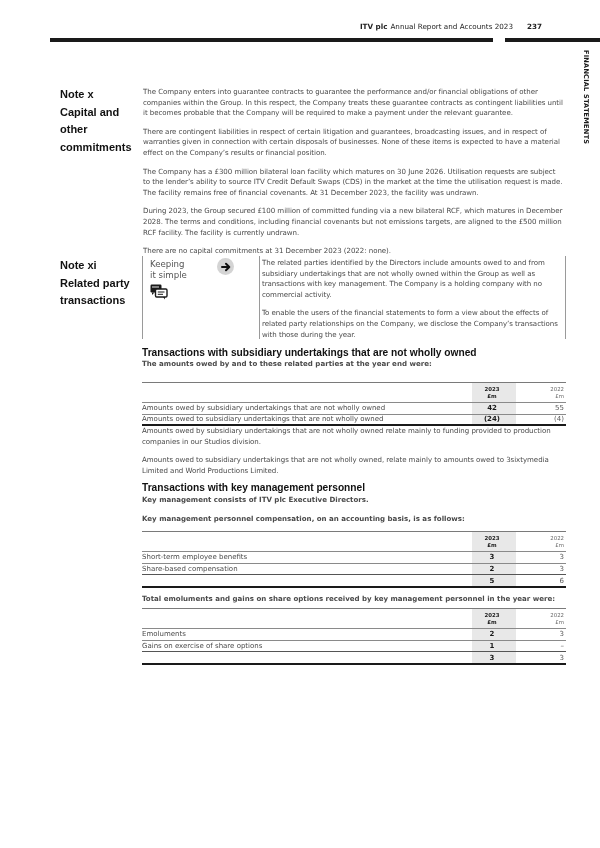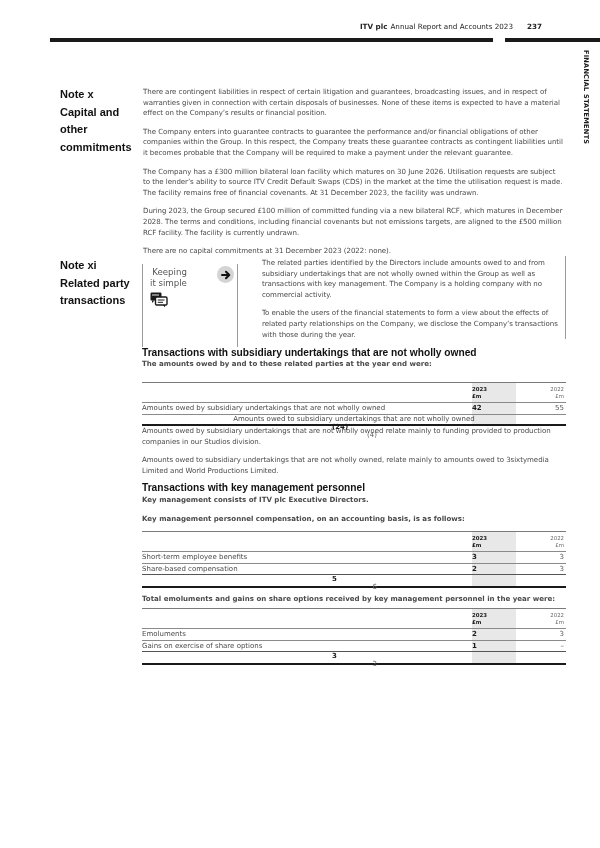--- a/index.html
+++ b/index.html
@@ -13,37 +13,37 @@
   .top-rule-side { position: absolute; top: 38px; left: 505px; width: 95px; height: 4px; background: #1a1a1a; }
 
   .side-tab { position: absolute; top: 50px; left: 576px; width: 20px; height: 100px; }
   .side-tab span { position: absolute; left: 0; top: 0; transform-origin: 0 0; transform: translate(14px, 0) rotate(90deg); white-space: nowrap; font-size: 6.6px; font-weight: bold; letter-spacing: 0.2px; color: #1a1a1a; }
 
   .note-title { position: absolute; left: 60px; font-family: "Liberation Sans", sans-serif; font-weight: bold; font-size: 11px; line-height: 17.5px; color: #111; }
 
   .body-text { position: absolute; font-size: 7.05px; line-height: 10.6px; color: #4a4a4a; letter-spacing: -0.05px; }
   .p { margin-bottom: 8px; }
 
-  .keep-box { position: absolute; left: 142px; top: 264px; width: 96px; height: 83px; border-left: 1px solid #9a9a9a; border-right: 1px solid #9a9a9a; text-align: right; }
+  .keep-box { position: absolute; left: 142px; top: 256px; width: 118px; height: 83px; border-left: 1px solid #9a9a9a; border-right: 1px solid #9a9a9a; }
   .keep-label { position: absolute; left: 7px; top: 3px; font-size: 8.6px; line-height: 11px; color: #555; }
   .chat-icon { position: absolute; left: 7px; top: 28px; width: 18px; height: 16px; }
   .arrow-icon { position: absolute; left: 74px; top: 2px; width: 17px; height: 17px; border-radius: 50%; background: #d4d4d4; display: flex; align-items: center; justify-content: center; }
   .right-rule { position: absolute; left: 565px; top: 256px; width: 1px; height: 83px; background: #9a9a9a; }
 
   .section-h { position: absolute; left: 142px; font-family: "Liberation Sans", sans-serif; font-weight: bold; font-size: 10.2px; color: #111; }
   .section-sub { position: absolute; left: 142px; font-size: 7.05px; color: #4a4a4a; font-weight: bold; }
 
   .tbl { position: absolute; left: 142px; width: 424px; }
   .tbl .top-line { height: 1px; background: #7a7a7a; }
   .tbl .shade { position: absolute; top: 1px; bottom: 2px; left: 330px; width: 44px; background: #e8e8e8; }
   .tbl .row { position: relative; display: flex; align-items: center; height: 11.5px; border-bottom: 0.8px solid #8a8a8a; font-size: 7px; color: #4a4a4a; }
   .tbl .row.hdr { height: 20px; align-items: flex-end; padding-bottom: 2px; }
-  .tbl .row.last { border-bottom: 2.5px solid #1a1a1a; flex-direction: column; }
+  .tbl .row.last { border-bottom: 2.5px solid #1a1a1a; }
   .tbl .lbl { flex: 1; }
-  .tbl .c23 { width: 44px; text-align: left; padding-right: 4px; font-weight: bold; color: #1a1a1a; position: relative; }
+  .tbl .c23 { width: 44px; text-align: center; padding-right: 4px; font-weight: bold; color: #1a1a1a; position: relative; }
   .tbl .c22 { width: 50px; text-align: right; padding-right: 2px; color: #5a5a5a; }
   .tbl .hdr .c23, .tbl .hdr .c22 { font-size: 5.4px; line-height: 7px; }
   .tbl .hdr .c22 { font-weight: normal; color: #6a6a6a; }
   .tbl .hdr .c23 span, .tbl .hdr .c22 span { display: block; }
 </style>
 </head>
 <body>
 
 <div class="header">
   <span class="brand">ITV plc</span>
@@ -56,22 +56,22 @@
   <span>FINANCIAL STATEMENTS</span>
 </div>
 
 <div class="note-title" style="top:86px;">
   <div>Note x</div>
   <div>Capital and</div>
   <div>other</div>
   <div>commitments</div>
 </div>
 <div class="body-text" style="left:143px; top:87px; width:420px;">
+  <p class="p">The Company enters into guarantee contracts to guarantee the performance and/or financial obligations of other companies within the Group. In this respect, the Company treats these guarantee contracts as contingent liabilities until it becomes probable that the Company will be required to make a payment under the relevant guarantee.</p>
   <p class="p">There are contingent liabilities in respect of certain litigation and guarantees, broadcasting issues, and in respect of warranties given in connection with certain disposals of businesses. None of these items is expected to have a material effect on the Company’s results or financial position.</p>
-  <p class="p">The Company enters into guarantee contracts to guarantee the performance and/or financial obligations of other companies within the Group. In this respect, the Company treats these guarantee contracts as contingent liabilities until it becomes probable that the Company will be required to make a payment under the relevant guarantee.</p>
   <p class="p">The Company has a £300 million bilateral loan facility which matures on 30 June 2026. Utilisation requests are subject to the lender’s ability to source ITV Credit Default Swaps (CDS) in the market at the time the utilisation request is made. The facility remains free of financial covenants. At 31 December 2023, the facility was undrawn.</p>
   <p class="p">During 2023, the Group secured £100 million of committed funding via a new bilateral RCF, which matures in December 2028. The terms and conditions, including financial covenants but not emissions targets, are aligned to the £500 million RCF facility. The facility is currently undrawn.</p>
   <p class="p">There are no capital commitments at 31 December 2023 (2022: none).</p>
 </div>
 
 <div class="note-title" style="top:257px;">
   <div>Note xi</div>
   <div>Related party</div>
   <div>transactions</div>
 </div>

